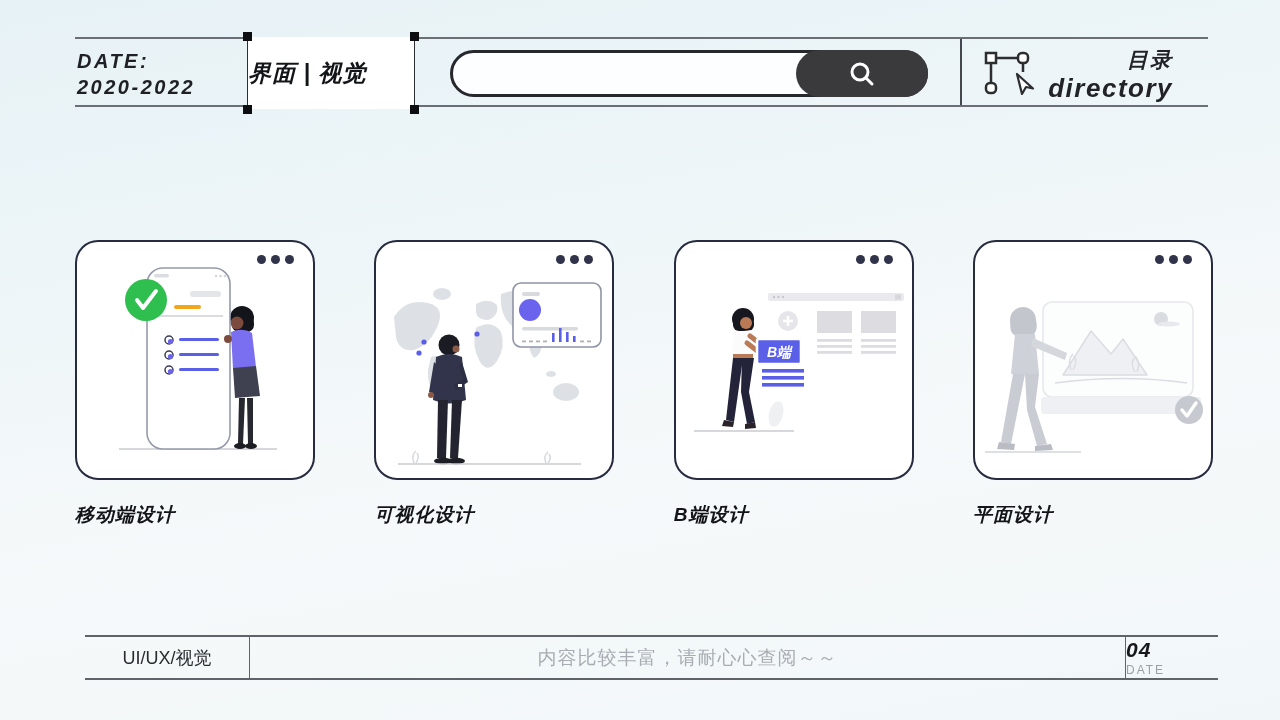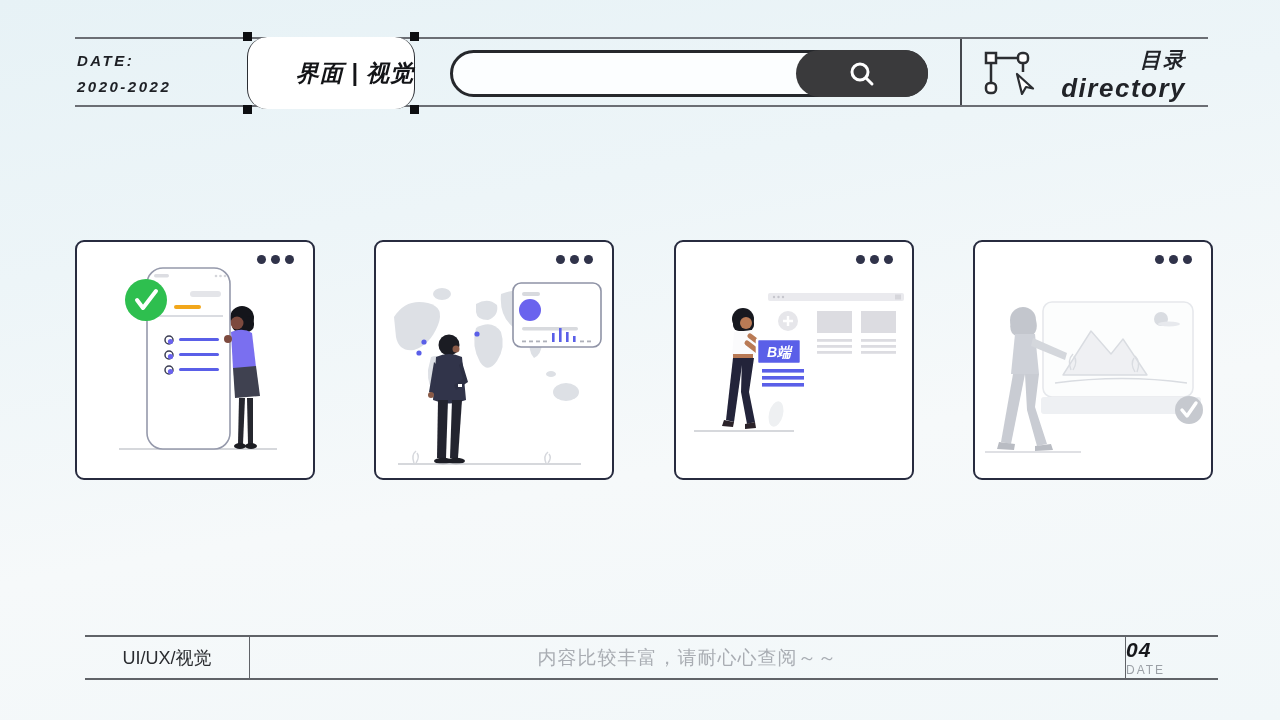--- a/index.html
+++ b/index.html
@@ -12,27 +12,27 @@
     position:relative; width:1280px; height:720px;
     background:linear-gradient(170deg,#e7f2f6 0%, #edf5f8 30%, #f6f9fa 62%, #f1f7f9 100%);
   }
   
   .header-band{
     position:absolute; left:75px; top:37px; width:1133px; height:70px;
     border-top:2px solid #6b6e74; border-bottom:2px solid #6b6e74;
   }
   .date-block{
     position:absolute; left:2px; top:9px; color:#1e2025;
-    font-weight:900; font-style:italic; font-size:15px; letter-spacing:2.5px;
+    font-weight:900; font-style:italic; font-size:20px; letter-spacing:2.5px;
     line-height:26px;
   }
   .sel-box{
     position:absolute; left:172px; top:-2px; width:168px; height:72px;
     background:#ffffff; border-left:1.5px solid #2b2e33; border-right:1.5px solid #2b2e33;
-    display:flex; align-items:center; justify-content:flex-end;border-radius:20px;
+    display:flex; align-items:center; justify-content:flex-start;
   }
   .sel-box .tag-text{
     font-weight:900; font-style:italic; font-size:23px; color:#131417; letter-spacing:1px;
     white-space:nowrap;
   }
   .handle{ position:absolute; width:9px; height:9px; background:#0d0e11; }
   .handle.tl{ left:-5px; top:-5px; } .handle.tr{ right:-5px; top:-5px; }
   .handle.bl{ left:-5px; bottom:-5px; } .handle.br{ right:-5px; bottom:-5px; }
   .search-pill{
     position:absolute; left:375px; top:11px; width:478px; height:47px;
@@ -48,33 +48,33 @@
   .search-btn{
     position:absolute; right:-3px; top:-3px; width:132px; height:47px;
     background:#3a3a3c; border:none; border-radius:26px;
     display:flex; align-items:center; justify-content:center; cursor:pointer;
   }
   .hdr-divider{
     position:absolute; left:885px; top:0; width:1.5px; height:100%; background:#44474d;
   }
   .vector-icon-wrap{ position:absolute; left:908px; top:11px; }
   .dir-block{
-    position:absolute; right:22px; top:7px; text-align:right; color:#212328;
+    position:absolute; right:35px; top:7px; text-align:right; color:#212328;
     font-weight:900; font-style:italic; line-height:28px;
   }
   .dir-zh{ font-size:21px; letter-spacing:2px; }
   .dir-en{ font-size:26px; letter-spacing:1.5px; }
   
   .cards-row{
     position:absolute; left:75px; top:240px; width:1138px; height:240px;
     display:flex; justify-content:space-between;
   }
   .card{
     position:relative; width:240px; height:240px; background:#ffffff;
-    border:2px solid #272b3f; border-radius:9px; overflow:hidden; cursor:pointer;
+    border:2px solid #272b3f; border-radius:23px; overflow:hidden; cursor:pointer;
   }
   .card-dots{ position:absolute; top:13px; right:19px; display:flex; gap:5px; }
   .card-dots i{ width:9px; height:9px; border-radius:50%; background:#30334a; }
   .illus{ position:absolute; left:0; top:0; width:236px; height:236px; }
   .labels-row{
     position:absolute; left:75px; top:502px; width:1138px;
     display:flex; justify-content:space-between;
   }
   .card-label{
     width:240px; font-weight:900; font-style:italic; font-size:19px;
@@ -339,20 +339,26 @@
         </g>
       </svg>
       <div class="card-dots">
           <i></i>
           <i></i>
           <i></i>
         </div>
     </div>
   </div>
 
+  <div class="labels-row">
+    <div class="card-label">移动端设计</div>
+    <div class="card-label">可视化设计</div>
+    <div class="card-label">B端设计</div>
+    <div class="card-label">平面设计</div>
+  </div>
 
   <div class="footer-band">
     <div class="f-left">UI/UX/视觉</div>
     <div class="f-center">内容比较丰富，请耐心心查阅～～</div>
     <div class="f-right">
       <div class="page-num">04</div>
       <div class="page-word">DATE</div>
     </div>
   </div>
 

